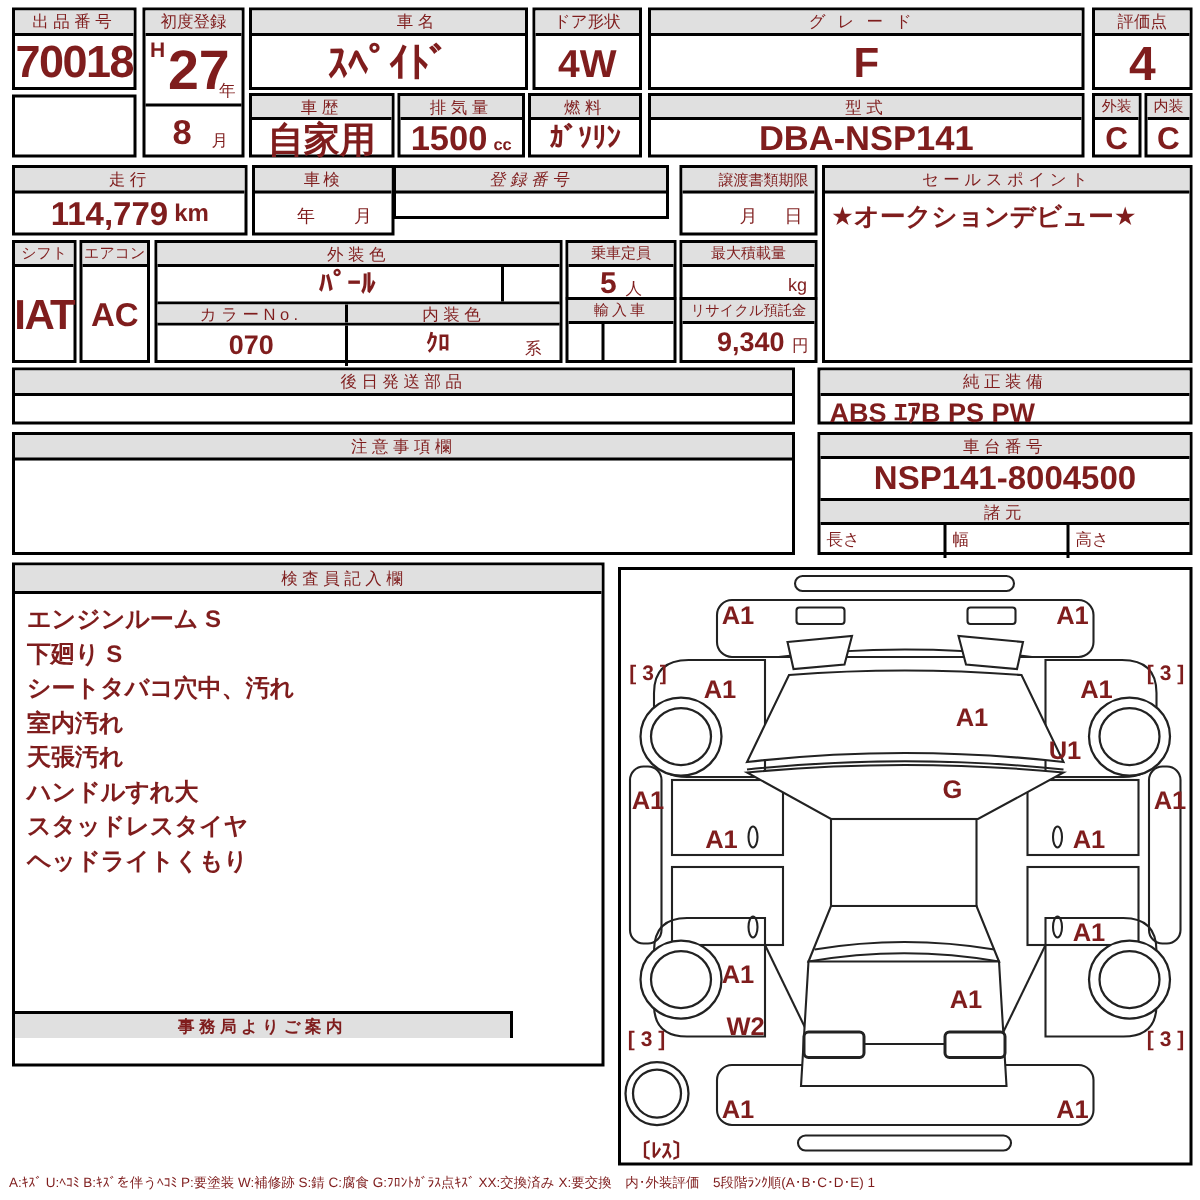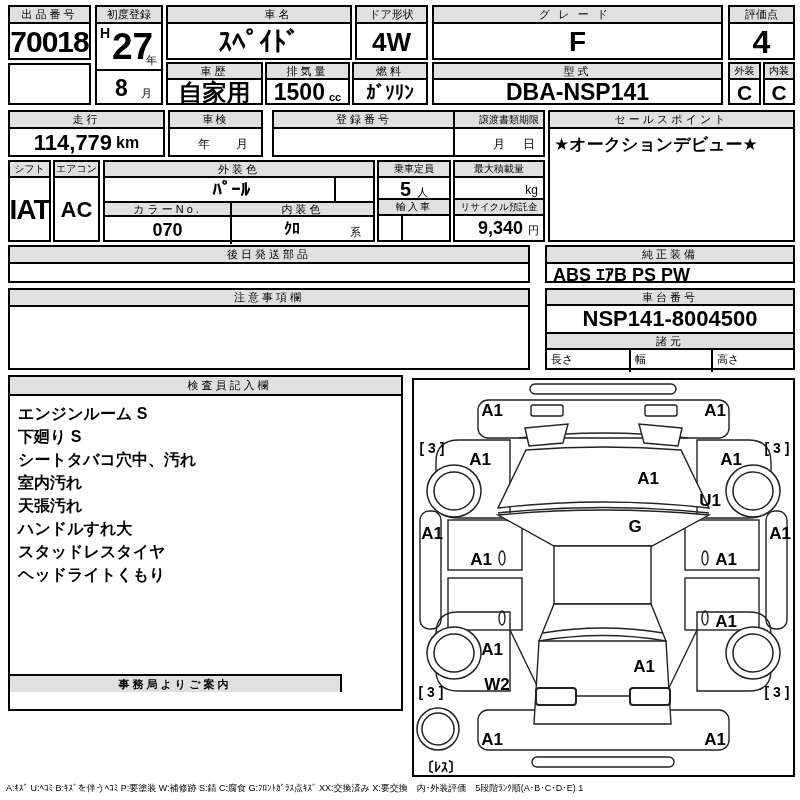--- a/index.html
+++ b/index.html
@@ -1,17 +1,17 @@
 <!DOCTYPE html>
 <html><head>
 <meta charset="utf-8">
 <style>
   html,body{margin:0;padding:0;background:#fff;}
   .sheet{position:relative;width:800px;height:800px;background:#fff;
-         font-family:"Liberation Sans","DejaVu Sans",sans-serif;color:#000000;overflow:hidden;}
+         font-family:"Liberation Sans","DejaVu Sans",sans-serif;color:#7f1d1d;overflow:hidden;}
   .box{position:absolute;border:2px solid #000;box-sizing:border-box;background:#fff;}
   .hdr{background:#e0e0e0;border-bottom:2px solid #000;display:flex;align-items:center;justify-content:center;
        font-size:11px;letter-spacing:3px;white-space:nowrap;overflow:hidden;}
   .hdr.tight{letter-spacing:0;}
   .hdr.noline{border-bottom:none;}
   .val{display:flex;align-items:center;justify-content:center;font-weight:bold;white-space:nowrap;}
   .unit{font-weight:bold;}
   .rel{position:relative;}
   .abs{position:absolute;}
   .diag-label{position:absolute;transform:translate(-50%,-50%);font-weight:bold;font-size:17px;white-space:nowrap;}
@@ -104,21 +104,21 @@
   </div>
 
   <div class="box" style="left:168px;top:110px;width:95px;height:47px;">
     <div class="hdr tight" style="height:15px;letter-spacing:2px;">車検</div>
     <div class="rel" style="height:28px;">
       <span class="abs" style="left:28px;bottom:4px;font-size:12px;">年</span>
       <span class="abs" style="left:66px;bottom:4px;font-size:12px;">月</span>
     </div>
   </div>
 
-  <div class="box" style="left:272px;top:110px;width:184px;height:47px;">
+  <div class="box" style="left:262px;top:110px;width:184px;height:36px;font-style:italic;">
     <div class="hdr" style="height:15px;">登録番号</div>
     <div class="val" style="height:28px;"></div>
   </div>
 
   <div class="box" style="left:453px;top:110px;width:92px;height:47px;">
     <div class="hdr tight" style="height:15px;font-size:10px;padding-left:20px;">譲渡書類期限</div>
     <div class="rel" style="height:28px;">
       <span class="abs" style="left:38px;bottom:4px;font-size:12px;">月</span>
       <span class="abs" style="right:8px;bottom:4px;font-size:12px;">日</span>
     </div>

